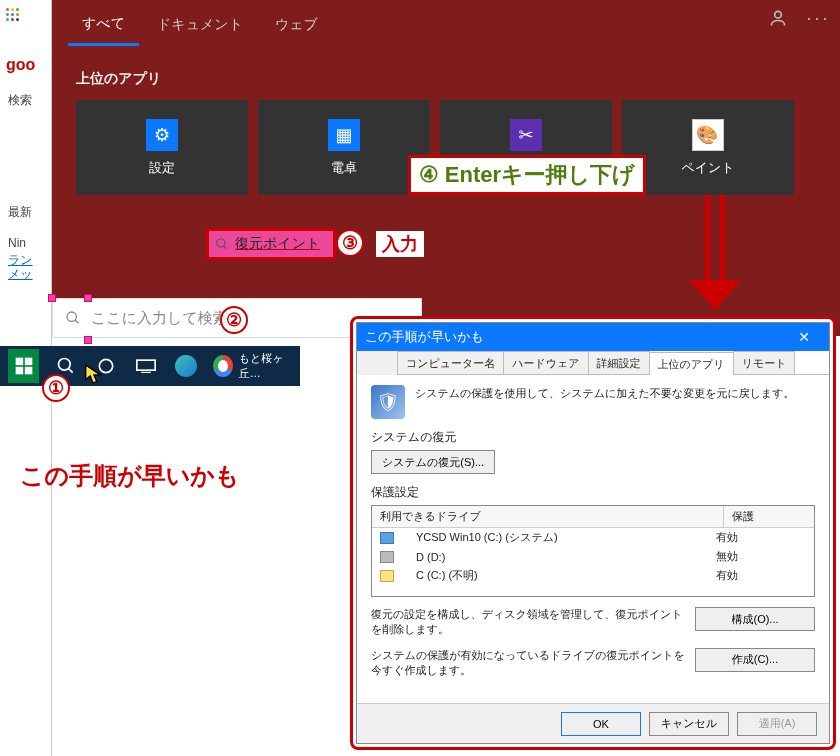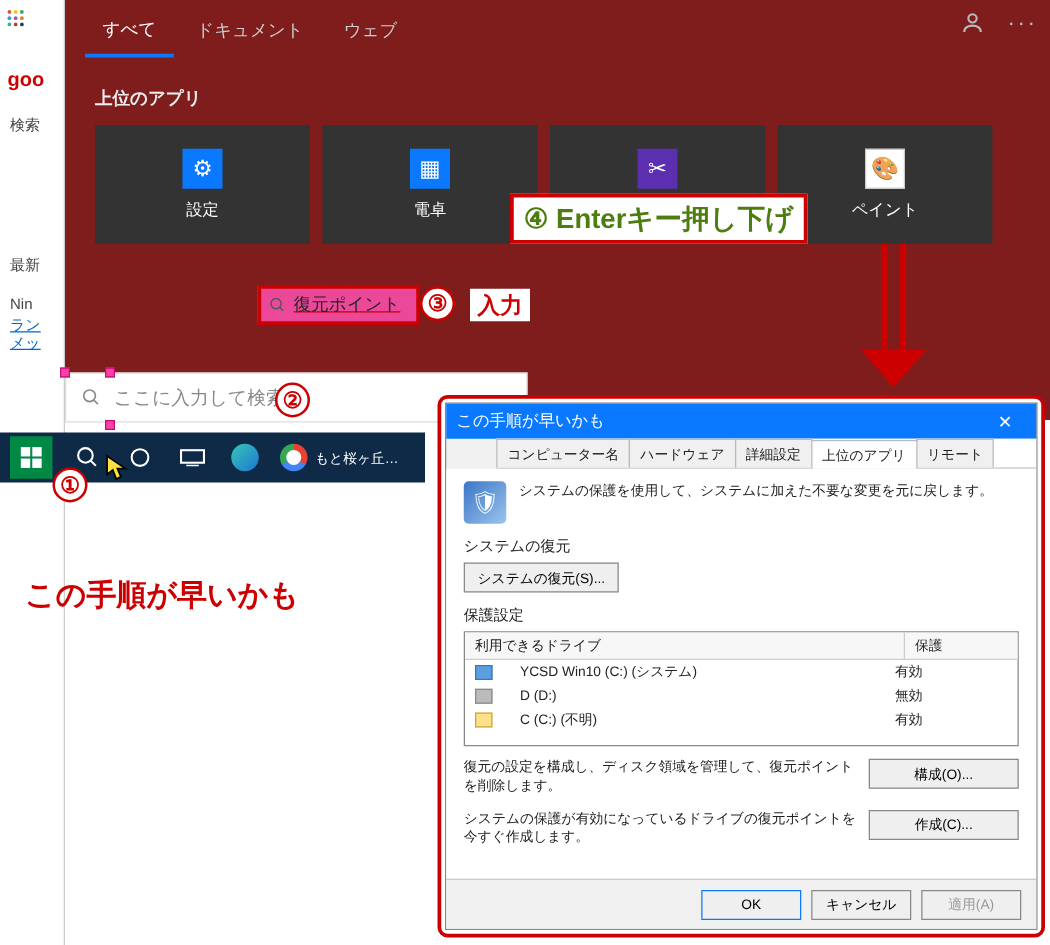--- a/index.html
+++ b/index.html
@@ -40,21 +40,21 @@
   .circ { position:absolute; width:28px; height:28px; border:2px solid #c00; border-radius:50%; color:#c00; font-size:18px; font-weight:bold; display:flex; align-items:center; justify-content:center; background:#fff; }
   .c1 { left:42px; top:374px; }
   .c2 { left:220px; top:306px; }
   .c3 { left:336px; top:229px; }
   .c4-label { position:absolute; left:408px; top:155px; font-size:22px; color:#4d7c0f; font-weight:bold; background:#fff; border:3px solid #c00; padding:2px 8px; display:flex; align-items:center; gap:6px; }
 
   
   .cursor-yellow { position:absolute; left:82px; top:362px; width:22px; height:24px; }
 
   
-  .taskbar { position:absolute; left:0; top:346px; width:340px; height:40px; background:#0e2a47; display:flex; align-items:center; padding-left:8px; gap:14px; }
+  .taskbar { position:absolute; left:0; top:346px; width:300px; height:40px; background:#0e2a47; display:flex; align-items:center; padding-left:8px; gap:14px; }
   .tb-item { width:28px; height:28px; display:flex; align-items:center; justify-content:center; color:#fff; cursor:pointer; }
   .tb-start { background:#084; width:34px; height:34px; display:flex; align-items:center; justify-content:center; }
   .tb-start svg { width:20px; height:20px; fill:#fff; }
   .tb-edge { width:22px;height:22px;border-radius:50%;background:linear-gradient(135deg,#37c5b9,#1c77d0);}
   .tb-chrome { width:22px;height:22px;border-radius:50%;background:conic-gradient(#ea4335 120deg,#4285f4 120deg 240deg,#34a853 240deg); position:relative;}
   .tb-chrome::after{content:"";position:absolute;inset:5px;border-radius:50%;background:#fff;}
 
   .konotetejun { position:absolute; left:20px; top:460px; color:#c00; font-size:24px; font-weight:600; }
 
   

